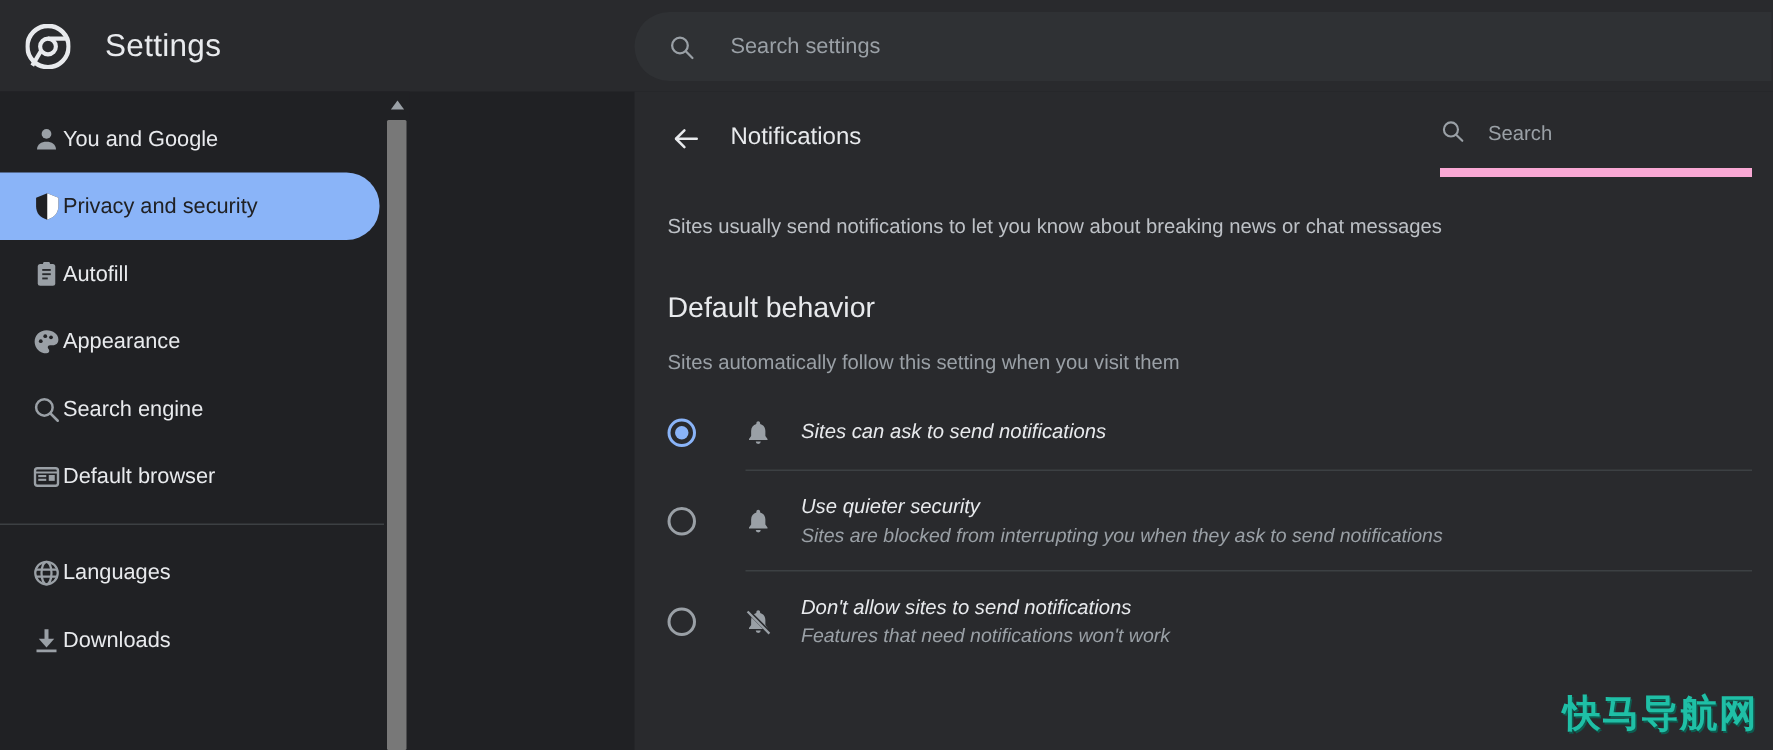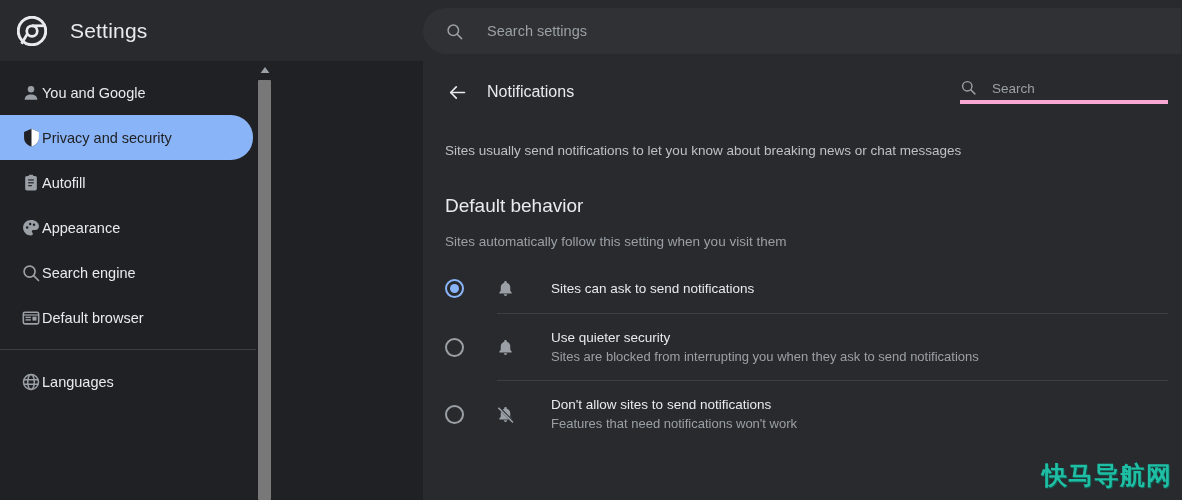--- a/index.html
+++ b/index.html
@@ -84,22 +84,22 @@
     position: absolute; left: 423px; top: 61px; width: 759px; height: 439px;
     background: #292a2d;
   }
   .card-head {
     position: relative; height: 62px; display: flex; align-items: center;
   }
   .back-arrow { margin-left: 22px; width: 24px; height: 24px; display:flex; align-items:center; justify-content:center; cursor: pointer; }
   .card-title { margin-left: 18px; font-size: 16px; color: #e8eaed; font-weight: 500; }
   .card-search {
     position: absolute; right: 14px; top: 18px; width: 208px;
-    display: flex; align-items: flex-end; padding-bottom: 4px;
-    border-bottom: 4px solid #f9a8d4;
+    display: flex; align-items: flex-end; padding-bottom: 16px;
+    border-bottom: 6px solid #f9a8d4;
   }
   .card-search .cs-icon { display:flex; width:18px; }
   .card-search .cs-placeholder { margin-left: 14px; font-size: 13.5px; color: #9aa0a6; }
 
   .intro-text {
     margin: 20px 0 0 22px; font-size: 13.5px; color: #bdc1c6;
   }
   .section-title {
     margin: 37px 0 0 22px; font-size: 19px; color: #e8eaed;
   }
@@ -119,21 +119,21 @@
     display: flex; align-items: center; justify-content: center;
   }
   .radio-mark.checked { border-color: #8ab4f8; }
   .radio-mark.checked::after {
     content: ""; width: 9px; height: 9px; border-radius: 50%; background: #8ab4f8;
   }
   .radio-icon {
     width: 22px; height: 22px; margin-left: 30px; flex: none;
     display: flex; align-items: center; justify-content: center;
   }
-  .radio-texts { margin-left: 35px; }
+  .radio-texts { margin-left: 18px; font-style: italic; }
   .radio-label { font-size: 13.5px; color: #e8eaed; }
   .radio-desc { font-size: 13px; color: #9aa0a6; margin-top: 4px; }
   .row-divider {
     height: 1px; background: #3c4043; margin-left: 74px; margin-right: 14px;
   }
 
   
   .watermark {
     position: absolute; right: 10px; bottom: 8px;
     font-size: 25px; font-weight: 700; color: #1fbfa6;
@@ -246,20 +246,30 @@
       <span class="ni-icon">
         <svg width="20" height="20" viewBox="0 0 24 24" fill="none" stroke="#9aa0a6" stroke-width="1.8">
           <circle cx="12" cy="12" r="9"></circle>
           <ellipse cx="12" cy="12" rx="4" ry="9"></ellipse>
           <path d="M3.3 9.2 H20.7 M3.3 14.8 H20.7"></path>
         </svg>
       </span>
       <span class="ni-label">Languages</span>
     </div>
 
+    <div class="nav-item">
+      <span class="ni-icon">
+        <svg width="20" height="20" viewBox="0 0 24 24" fill="#9aa0a6">
+          <rect x="10.4" y="3" width="3.2" height="9"></rect>
+          <path d="M5.8 10.6 L12 17.6 L18.2 10.6 Z"></path>
+          <rect x="4" y="19.2" width="16" height="2.2"></rect>
+        </svg>
+      </span>
+      <span class="ni-label">Downloads</span>
+    </div>
   </div>
 
   <div class="scrollbar">
     <div class="sb-arrow">
       <svg width="10" height="8" viewBox="0 0 10 8">
           <path d="M5 1 L9.4 7 L0.6 7 Z" fill="#9aa0a6"></path>
         </svg>
     </div>
     <div class="sb-thumb"></div>
   </div>

